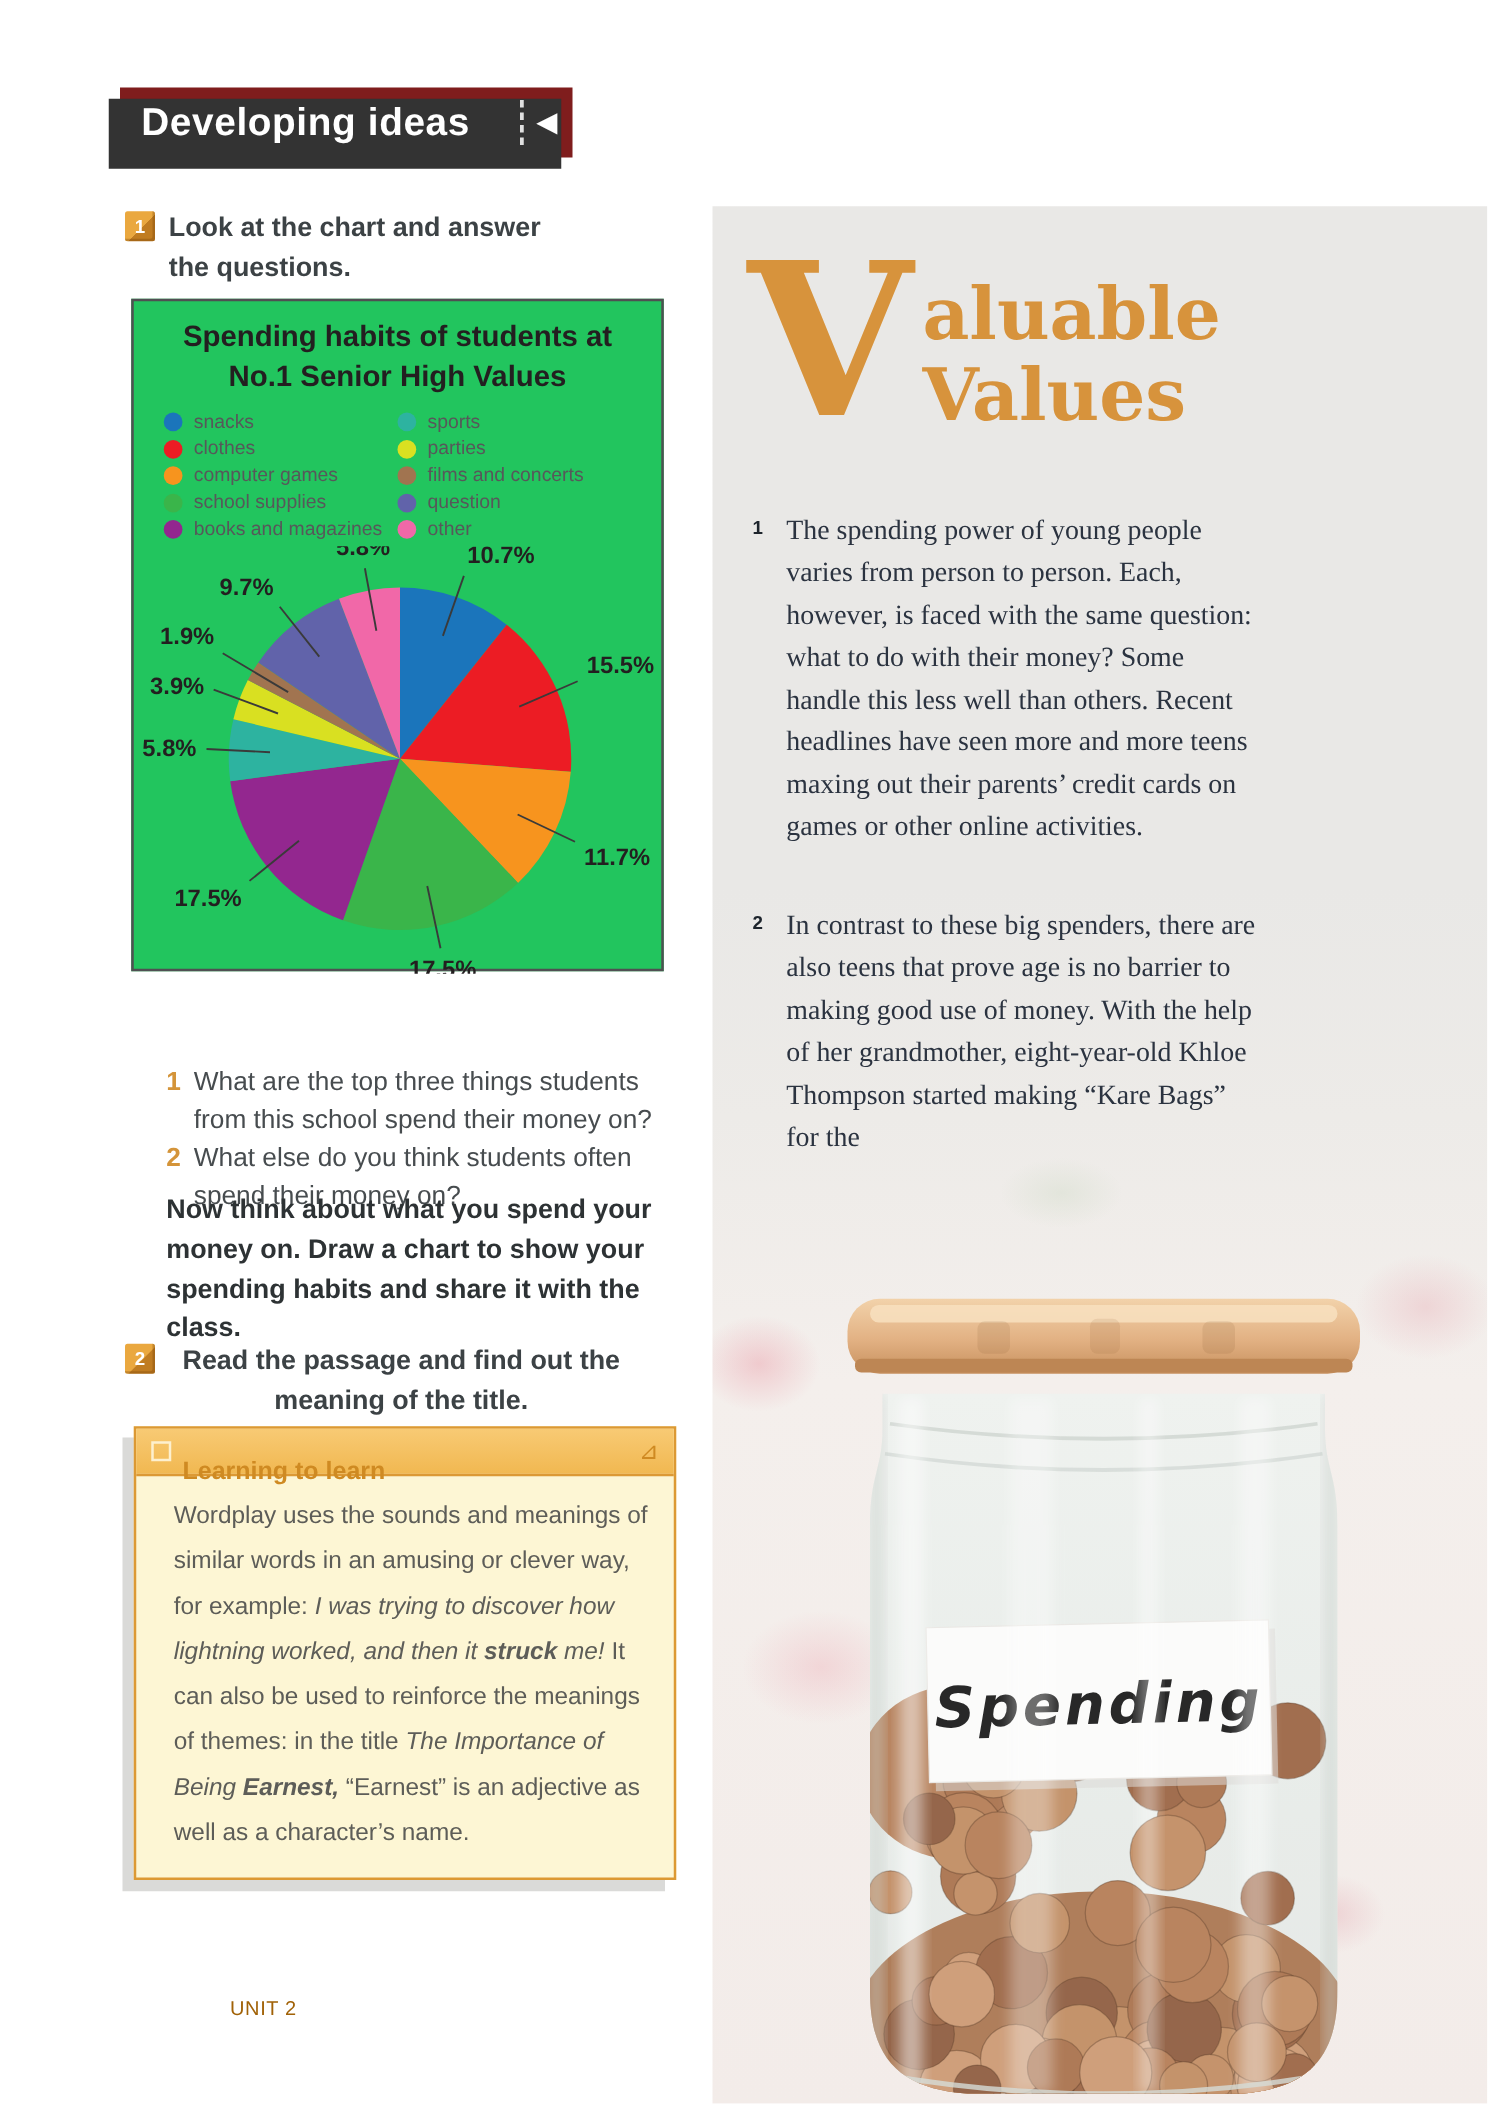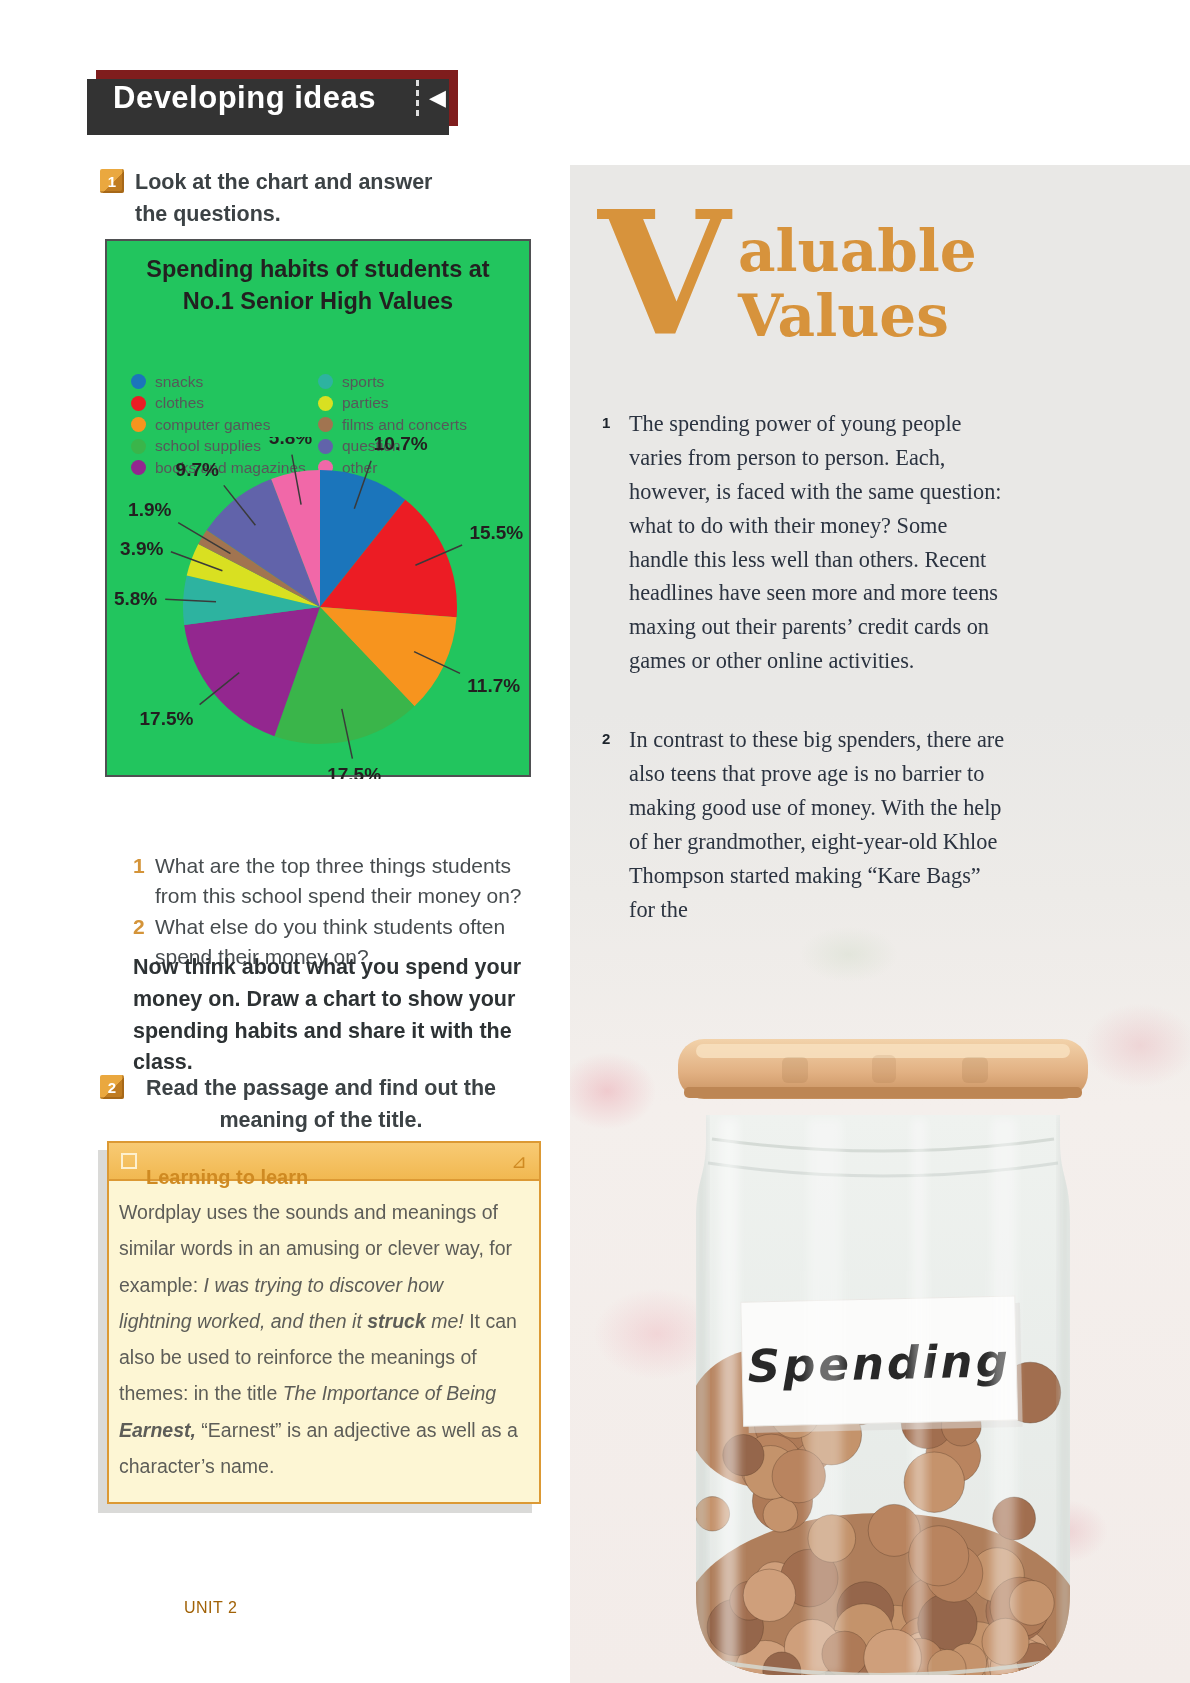--- a/index.html
+++ b/index.html
@@ -24,21 +24,21 @@
          border-radius:2px;margin-top:3px;flex:0 0 auto;box-shadow:inset -2px -2px 0 rgba(120,70,10,.35);}
   .activity-text{margin-left:11px;font-size:21.5px;line-height:1.5;font-weight:700;color:#3c4245;}
   .activity-1 .activity-text{width:318px;}
   .activity-2 .activity-text{width:372px;text-align:center;}
 
   
   .chart-box{position:absolute;left:105px;top:239px;width:426px;height:538px;border:2px solid #4f5052;
              background:#22c55e;box-sizing:border-box;}
   .chart-title{margin-top:13px;text-align:center;font-size:23.5px;font-weight:700;color:#231f20;line-height:1.35;}
   .legend{position:absolute;left:24px;top:86px;display:flex;}
-  .legend-col{display:flex;flex-direction:column;margin-top:44px;}
+  .legend-col{display:flex;flex-direction:column;}
   .legend-col-left{width:187px;}
   .legend-item{display:flex;align-items:center;height:21.5px;}
   .legend-item .dot{width:15px;height:15px;border-radius:50%;margin-right:9px;flex:0 0 auto;}
   .legend-item .legend-label{font-size:15.5px;color:#57585a;white-space:nowrap;}
   .pie-wrap{position:absolute;left:0;top:196px;width:422px;height:342px;}
 
   
   .questions{position:absolute;left:133px;top:851px;}
   .question{display:flex;align-items:flex-start;}
   .q-num{width:22px;flex:0 0 auto;font-size:21px;font-weight:700;color:#d49439;line-height:1.45;}
@@ -47,21 +47,21 @@
                line-height:1.48;color:#2d3234;}
 
   
   .ltl{position:absolute;left:107px;top:1141px;width:434px;border:2px solid #dc9934;
        box-shadow:-9px 9px 0 #dadad8;box-sizing:border-box;background:#fdf6d4;}
   .ltl-head{height:36px;background:linear-gradient(180deg,#f8ca74,#f1b851);border-bottom:2px solid #dc9934;
             display:flex;align-items:center;padding:0 12px;}
   .ltl-square{width:12px;height:12px;border:2px solid #fdf0cf;margin-right:9px;flex:0 0 auto;}
   .ltl-title{font-size:20px;font-weight:700;color:#cf8a22;margin-top:32px;}
   .ltl-tri{margin-left:auto;color:#cf8a22;font-size:19px;line-height:1;}
-  .ltl-body{padding:13px 18px 18px 10px;font-size:19.5px;line-height:1.86;color:#5d5d58;}
+  .ltl-body{padding:13px 18px 18px 30px;font-size:19.5px;line-height:1.86;color:#5d5d58;}
   .seg-i{font-style:italic;}
   .seg-bi{font-style:italic;font-weight:700;}
 
   
   .page-number{position:absolute;left:100px;top:1682px;font-size:24px;font-weight:700;color:#231f20;}
   .unit-label{position:absolute;left:184px;top:1599px;font-size:16px;font-weight:400;color:#a16207;letter-spacing:.5px;}
 
   
   .right-panel{position:absolute;left:570px;top:165px;width:620px;height:1518px;
     background:

